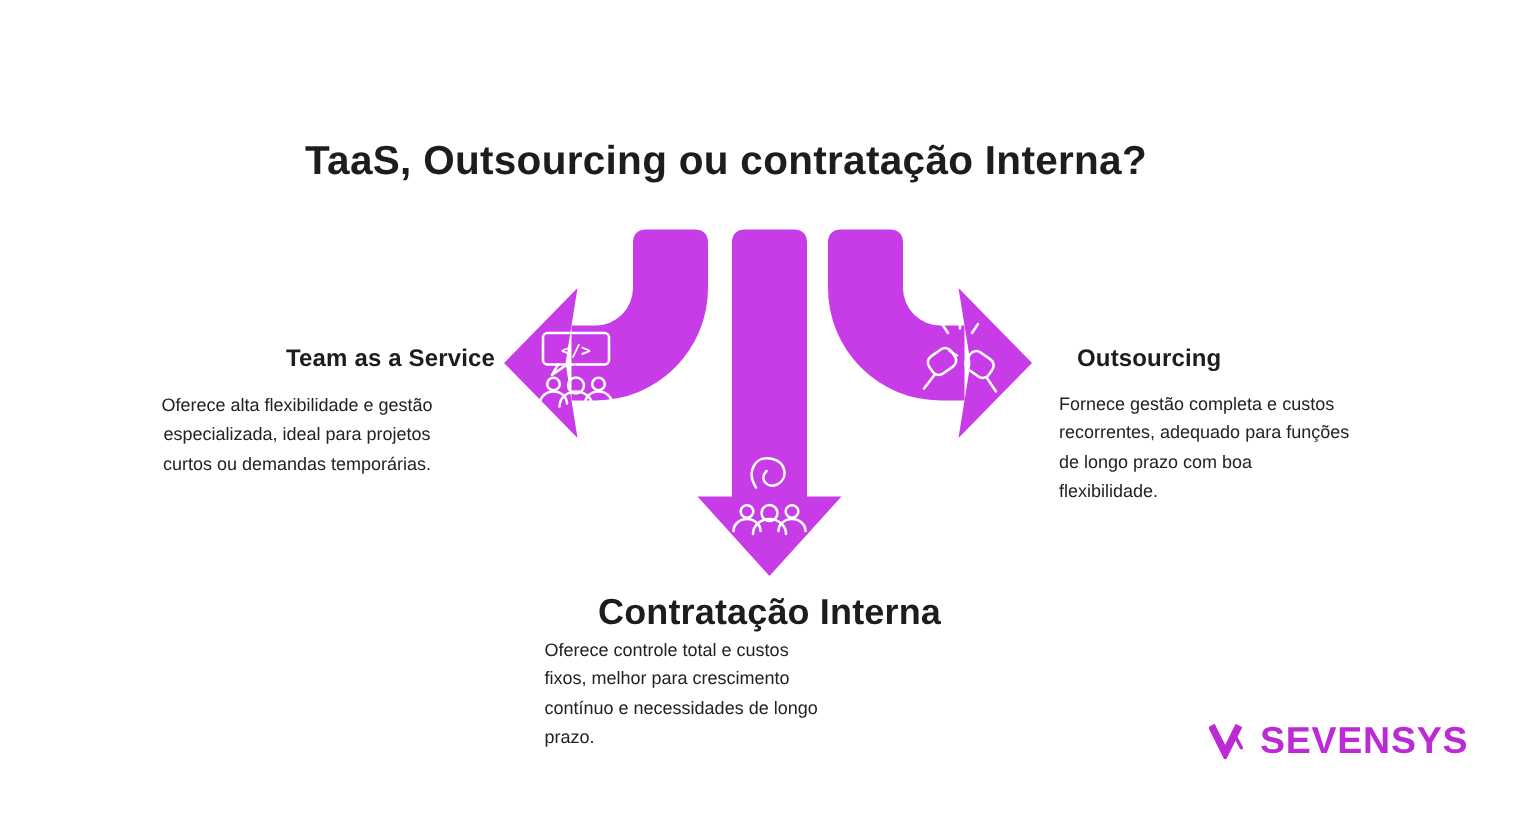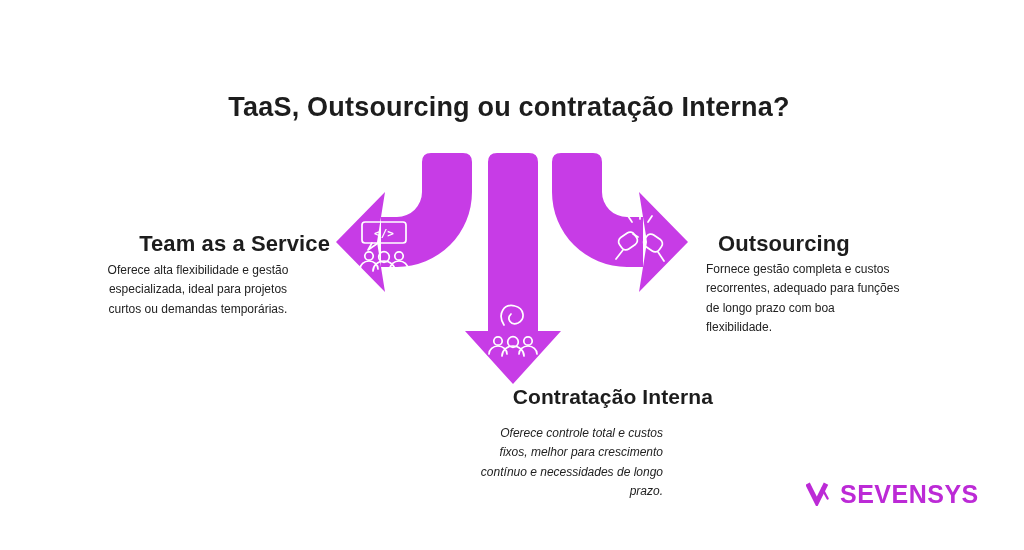--- a/index.html
+++ b/index.html
@@ -10,35 +10,35 @@
     --icon-stroke:#FFFFFF;
   }
   html,body{margin:0;padding:0;}
   body{
     width:1024px;height:550px;position:relative;overflow:hidden;
     background:#FFFFFF;font-family:"Liberation Sans",sans-serif;
   }
   .abs{position:absolute;}
   #title{
     left:0;top:74px;width:968px;text-align:center;
-    font-size:27px;font-weight:700;color:var(--text);letter-spacing:0.2px;margin-left:25px;
+    font-size:27px;font-weight:700;color:var(--text);letter-spacing:0.2px;
   }
   .section-heading{
-    font-size:22px;font-weight:700;color:var(--text);letter-spacing:0.1px;
+    font-size:16px;font-weight:700;color:var(--text);letter-spacing:0.1px;
   }
   .section-body{
     font-size:12px;line-height:19.4px;color:var(--body-text);
     white-space:pre-line;
   }
   #taas-heading{left:30px;top:231px;width:300px;text-align:right;}
   #taas-body{left:47px;top:261px;width:302px;text-align:center;}
   #outsourcing-heading{left:706px;top:231px;width:300px;text-align:left;margin-left:12px;}
   #outsourcing-body{left:706px;top:260px;width:310px;text-align:left;}
-  #interna-heading{left:313px;top:385px;width:400px;text-align:right;font-size:21px;}
-  #interna-body{left:363px;top:424px;width:300px;text-align:right;font-style:italic;}
+  #interna-heading{left:313px;top:395px;width:400px;text-align:center;font-size:24px;}
+  #interna-body{left:363px;top:424px;width:300px;text-align:left;}
   #arrows{left:0;top:0;width:1024px;height:550px;}
   .arrow-fill{fill:var(--accent);stroke:none;}
   .icon-line{
     fill:none;stroke:var(--icon-stroke);stroke-width:1.7;
     stroke-linecap:round;stroke-linejoin:round;
   }
   .icon-text{
     fill:var(--icon-stroke);stroke:none;
     font-family:"DejaVu Sans Mono",monospace;font-size:11px;font-weight:700;
   }

